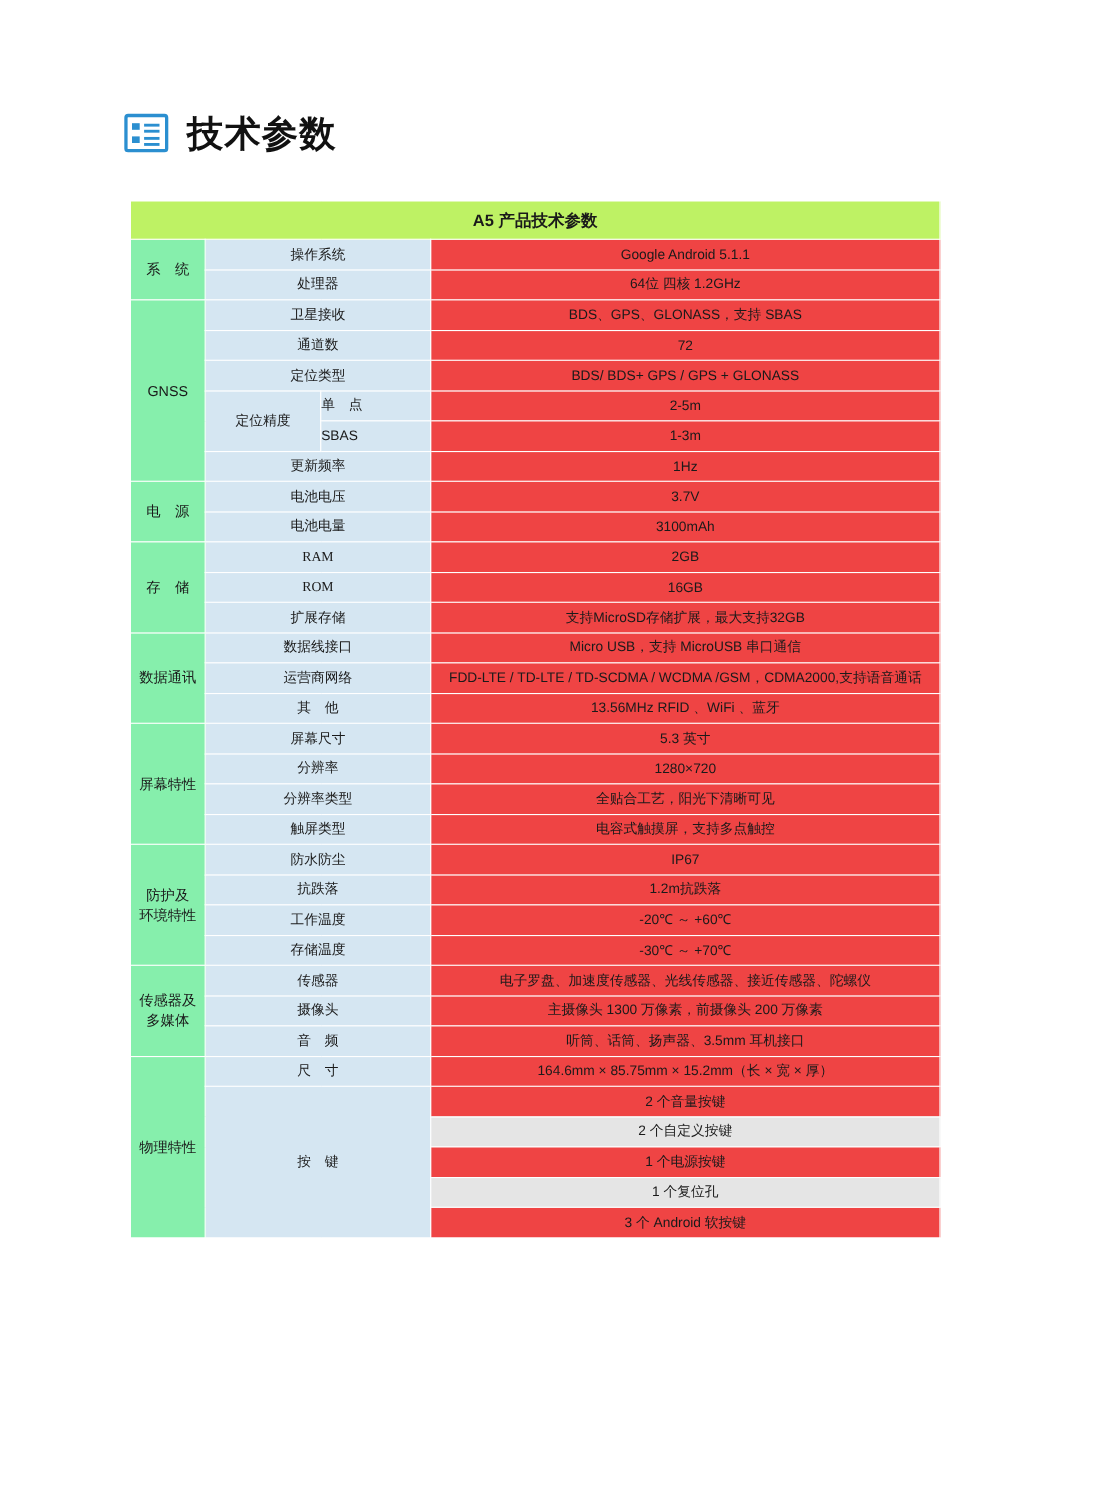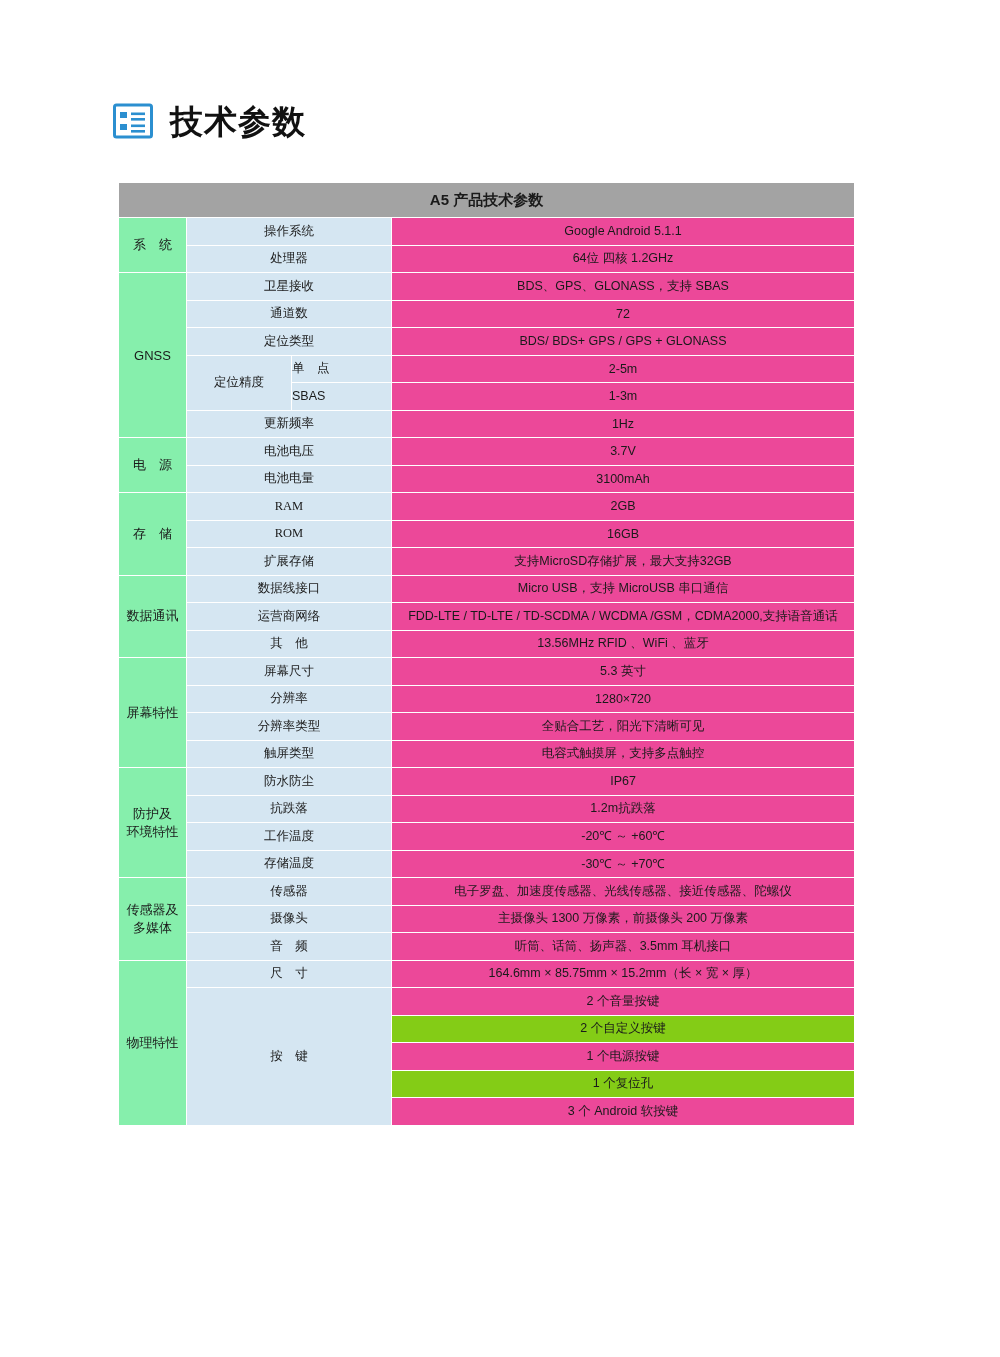--- a/index.html
+++ b/index.html
@@ -54,21 +54,21 @@
     table-layout: fixed;
     font-size: 12.5px;
   }
   .spec-table td {
     border: 1px solid #ffffff;
     padding: 0;
     height: 26.5px;
     vertical-align: middle;
   }
   .caption-cell {
-    background: #a3a3a3;
+    background: #bef264;
     text-align: center;
     font-weight: bold;
     font-size: 15px;
     height: 34px !important;
     color: #1a1a1a;
     margin-top: 48px;
   }
   .group-cell {
     background: #86efac;
     text-align: center;
@@ -81,27 +81,27 @@
     font-size: 12.5px;
     color: #1a1a1a;
     font-family: Liberation Serif, serif;
   }
   .sub-label-cell {
     background: #d5e6f2;
     font-size: 12.5px;
     color: #1a1a1a;
   }
   .value-cell {
-    background: #ec4899;
+    background: #ef4444;
     text-align: center;
     font-size: 12.5px;
     color: #1a1a1a;
   }
   .value-cell.alt {
-    background: #84cc16;
+    background: #e5e5e5;
   }
 </style>
 </head>
 <body>
 
 <div class="page">
 
   <div class="title-row">
     <span class="title-icon-wrap">
       <svg class="title-icon" viewBox="0 0 42 42" xmlns="http://www.w3.org/2000/svg">

